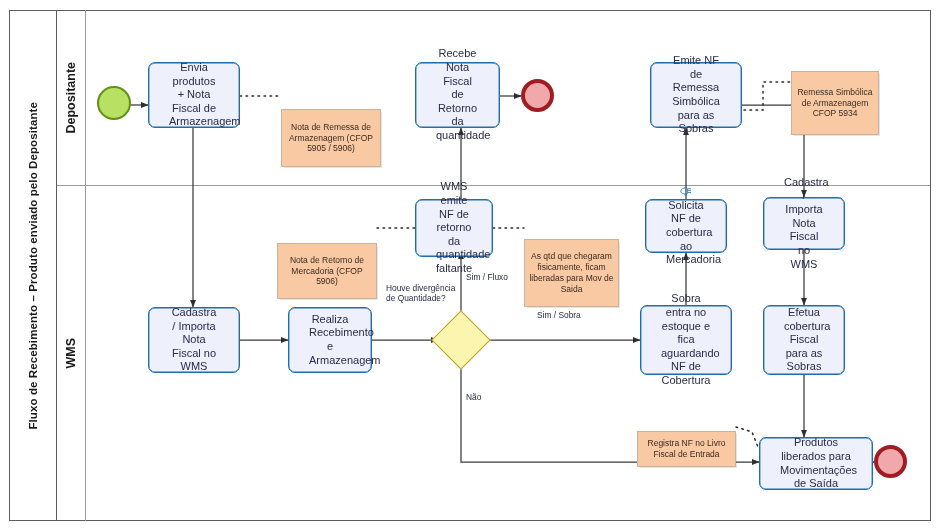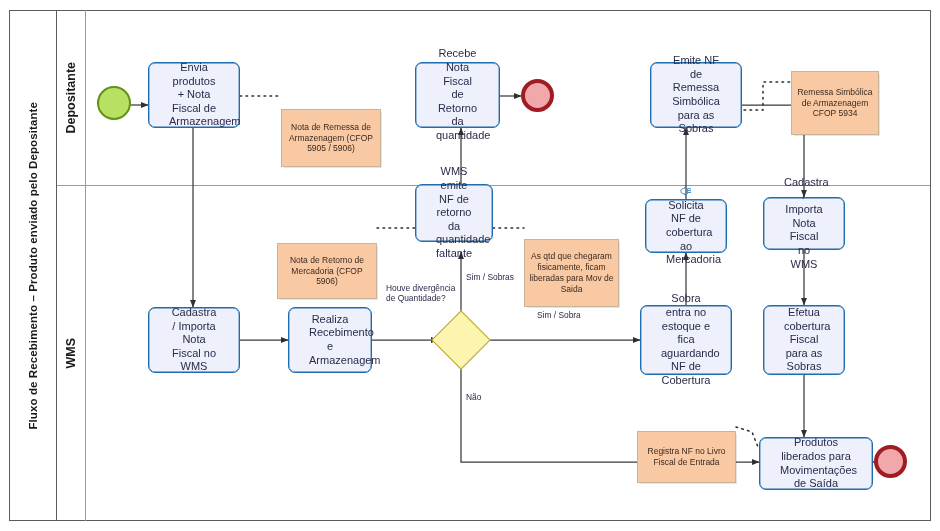--- a/index.html
+++ b/index.html
@@ -149,21 +149,21 @@
   </div>
 
   <div class="note" style="left:791px;top:28px;width:88px;height:64px;">
     <span>Remessa Simbólica de Armazenagem CFOP 5934</span>
   </div>
 
   <div class="note" style="left:277px;top:200px;width:100px;height:56px;">
     <span>Nota de Retorno de Mercadoria (CFOP 5906)</span>
   </div>
 
-  <div class="task" style="left:415px;top:184px;width:78px;height:58px;">
+  <div class="task" style="left:415px;top:199px;width:78px;height:58px;">
     <span class="tx">WMS emite NF de retorno da quantidade faltante</span>
   </div>
 
   <div class="note" style="left:524px;top:196px;width:95px;height:68px;">
     <span>As qtd que chegaram fisicamente, ficam liberadas para Mov de Saida</span>
   </div>
 
   <div class="task" style="left:645px;top:199px;width:82px;height:54px;">
     <span class="tx">
       <svg class="hand-icon" width="13" height="11" viewBox="0 0 16 13">
@@ -185,38 +185,38 @@
     <span class="tx">Realiza Recebimento e Armazenagem</span>
   </div>
 
   <div class="gateway" style="left:440px;top:319px;width:42px;height:42px;"></div>
 
   <div class="gquestion" style="left:386px;top:283px;width:72px;">
     <span>Houve divergência de Quantidade?</span>
   </div>
 
   <div class="glabel" style="left:466px;top:272px;">
-    <span>Sim / Sobras</span>
+    <span>Sim / Fluxo</span>
   </div>
   <div class="glabel" style="left:537px;top:310px;">
     <span>Sim / Sobra</span>
   </div>
   <div class="glabel" style="left:466px;top:392px;">
     <span>Não</span>
   </div>
 
   <div class="task" style="left:640px;top:305px;width:92px;height:70px;">
     <span class="tx">Sobra entra no estoque e fica aguardando NF de Cobertura</span>
   </div>
 
   <div class="task" style="left:763px;top:305px;width:82px;height:70px;">
     <span class="tx">Efetua cobertura Fiscal para as Sobras</span>
   </div>
 
-  <div class="note" style="left:637px;top:388px;width:99px;height:52px;">
+  <div class="note" style="left:637px;top:388px;width:99px;height:36px;">
     <span>Registra NF no Livro Fiscal de Entrada</span>
   </div>
 
   <div class="task" style="left:759px;top:437px;width:114px;height:53px;">
     <span class="tx">Produtos liberados para Movimentações de Saída</span>
   </div>
 
 </div>
 
 </body></html>

